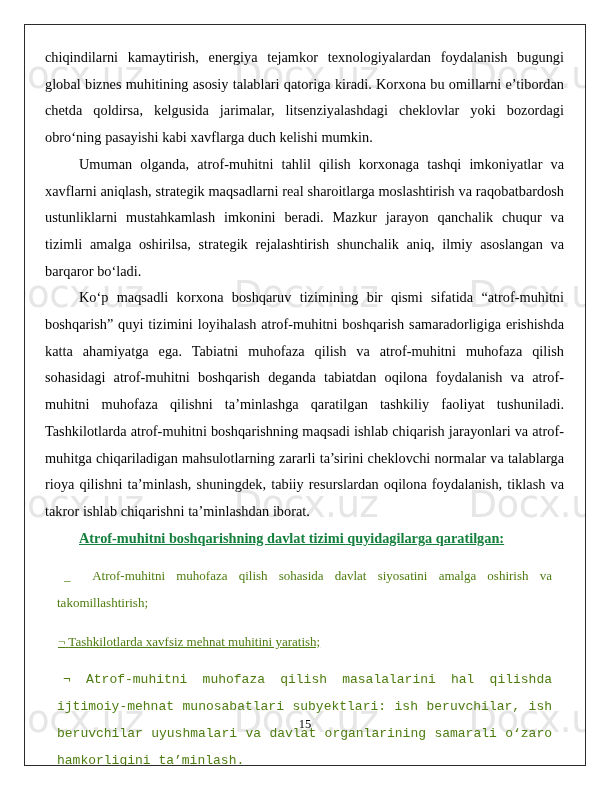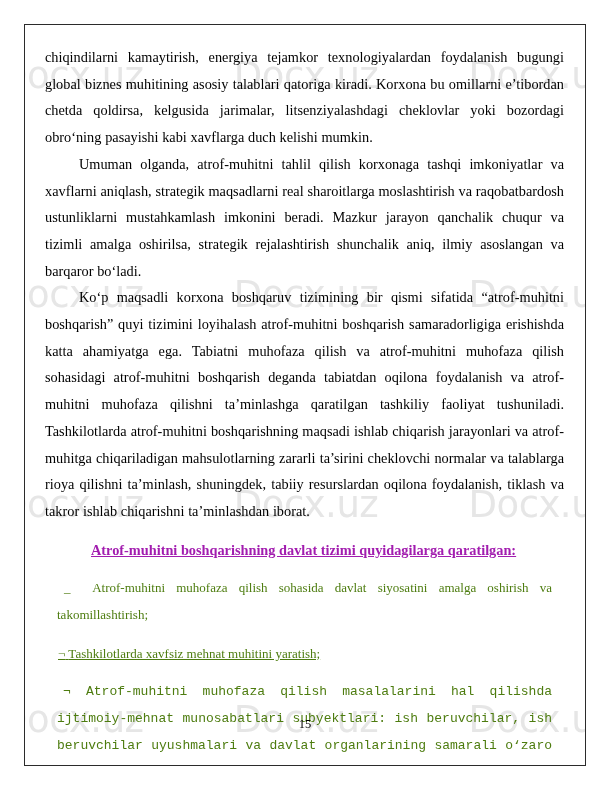--- a/index.html
+++ b/index.html
@@ -70,27 +70,27 @@
     font-size: 14.3px;
     line-height: 26.7px;
     color: #000000;
     text-align: justify;
     text-justify: inter-word;
     word-spacing: 0.2px;
   }
   p.body.indent { text-indent: 34px; font-family: Liberation Serif, serif; }
 
   p.heading {
-    margin: 12px;
+    margin: 0;
     font-size: 14.3px;
     line-height: 26.7px;
     font-weight: bold;
     text-decoration: underline;
     text-indent: 34px;
-    color: #a21caf;
+    color: #15803d;
     text-align: left;
   }
 
   p.bullet {
     margin: 12px;
     font-size: 13px;
     line-height: 26.7px;
     color: #4d7c0f;
     text-align: justify;
     text-justify: inter-word;

